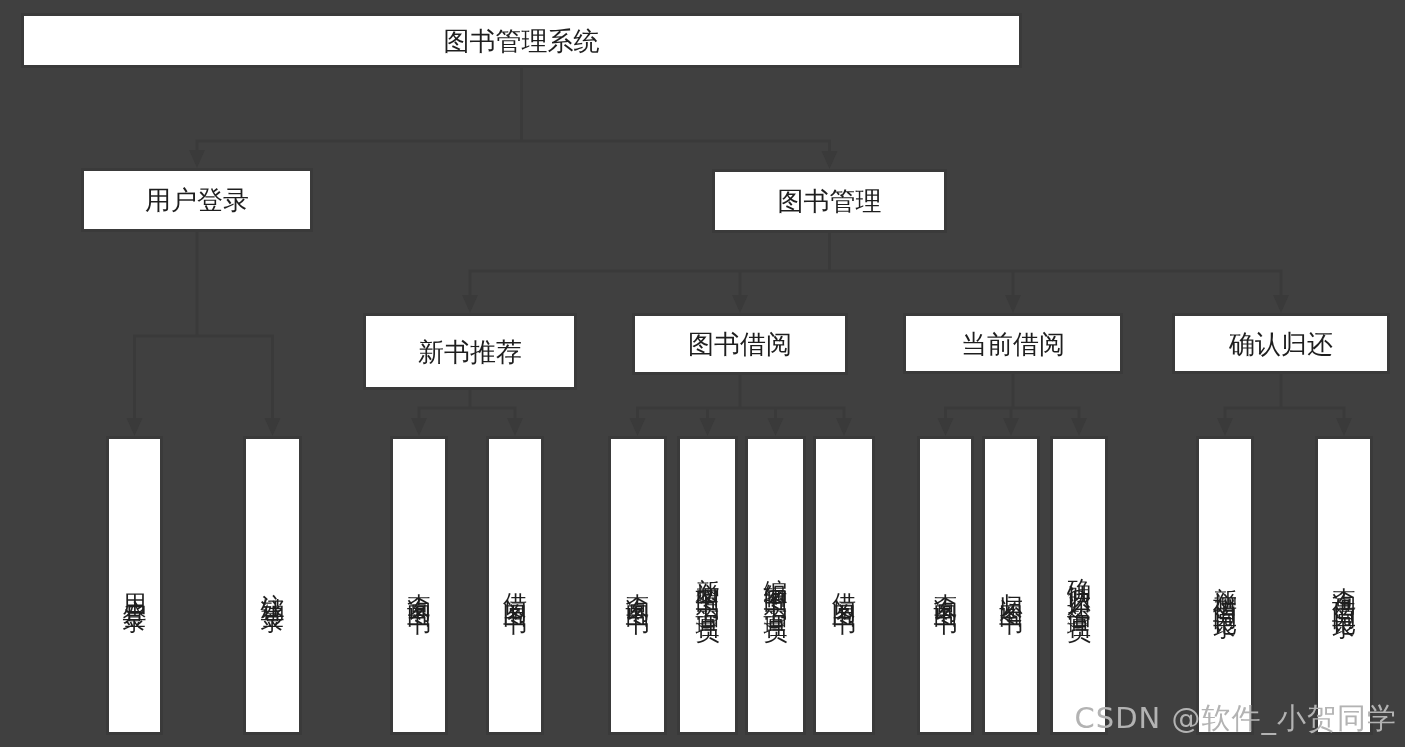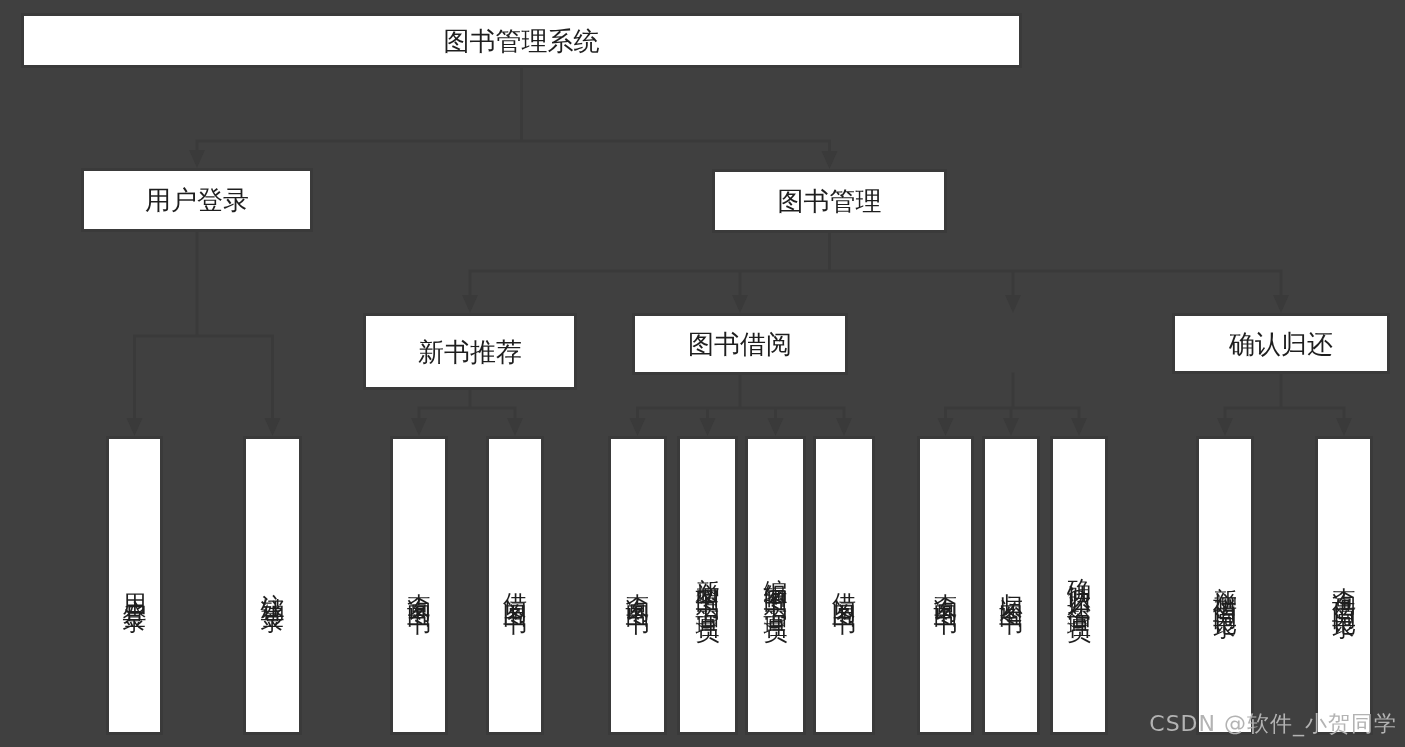--- a/index.html
+++ b/index.html
@@ -13,21 +13,21 @@
     border:3px solid #3a3a3a; color:#1e1e1e; z-index:2;
     display:flex; align-items:center; justify-content:center;
     font-size:26px; line-height:1; white-space:nowrap;
   }
   .leaf {
     writing-mode:vertical-rl; text-orientation:mixed;
     font-size:24px; letter-spacing:6px; white-space:normal; line-height:1;
   }
   .watermark {
     position:absolute; right:8px; bottom:8px; z-index:3;
-    color:#b3b3b3; font-size:22px; letter-spacing:1px;
+    color:#b3b3b3; font-size:29px; letter-spacing:1px;
   }
 </style>
 </head>
 <body>
 
 <div class="stage">
 
   <svg class="connectors" width="1405" height="747">
       <path d="M521.5,68 L521.5,141 M197,141 L829.5,141 M197,141 L197,152 M829.5,141 L829.5,153 M197,232 L197,336 M134.5,336 L272.5,336 M134.5,336 L134.5,420 M272.5,336 L272.5,420 M829.5,233 L829.5,271 M470,271 L1281,271 M470,271 L470,297 M740,271 L740,297 M1013,271 L1013,297 M1281,271 L1281,297 M470,375 L470,408 M419,408 L515,408 M419,408 L419,420 M515,408 L515,420 M740,375 L740,408 M637.5,408 L844,408 M637.5,408 L637.5,420 M707.5,408 L707.5,420 M775.5,408 L775.5,420 M844,408 L844,420 M1013,374 L1013,408 M945.5,408 L1079,408 M945.5,408 L945.5,420 M1011,408 L1011,420 M1079,408 L1079,420 M1281,374 L1281,408 M1225,408 L1344,408 M1225,408 L1225,420 M1344,408 L1344,420 " stroke="#3a3a3a" stroke-width="3" stroke-linecap="square" fill="none"></path>
       <polygon points="189,150 205,150 197,168" fill="#3a3a3a"></polygon>
@@ -51,20 +51,21 @@
       <polygon points="1336,418 1352,418 1344,436" fill="#3a3a3a"></polygon>
     </svg>
 
   <div class="node" style="left:21px; top:13px; width:1001px; height:55px;">图书管理系统</div>
 
   <div class="node" style="left:81px; top:168px; width:232px; height:64px;">用户登录</div>
   <div class="node" style="left:712px; top:169px; width:235px; height:64px;text-align:right;">图书管理</div>
 
   <div class="node" style="left:363px; top:313px; width:214px; height:77px;">新书推荐</div>
   <div class="node" style="left:632px; top:313px; width:216px; height:62px;">图书借阅</div>
+  <div class="node" style="left:903px; top:313px; width:220px; height:61px;">当前借阅</div>
   <div class="node" style="left:1172px; top:313px; width:218px; height:61px;">确认归还</div>
 
   <div class="node leaf" style="left:106px; top:436px; width:57px; height:299px;">用户登录</div>
   <div class="node leaf" style="left:243px; top:436px; width:59px; height:299px;">注销登录</div>
 
   <div class="node leaf" style="left:390px; top:436px; width:58px; height:299px;">查询图书</div>
   <div class="node leaf" style="left:486px; top:436px; width:58px; height:299px;">借阅图书</div>
 
   <div class="node leaf" style="left:608px; top:436px; width:59px; height:299px;">查询图书</div>
   <div class="node leaf" style="left:677px; top:436px; width:61px; height:299px;">新增图书（管理员）</div>

